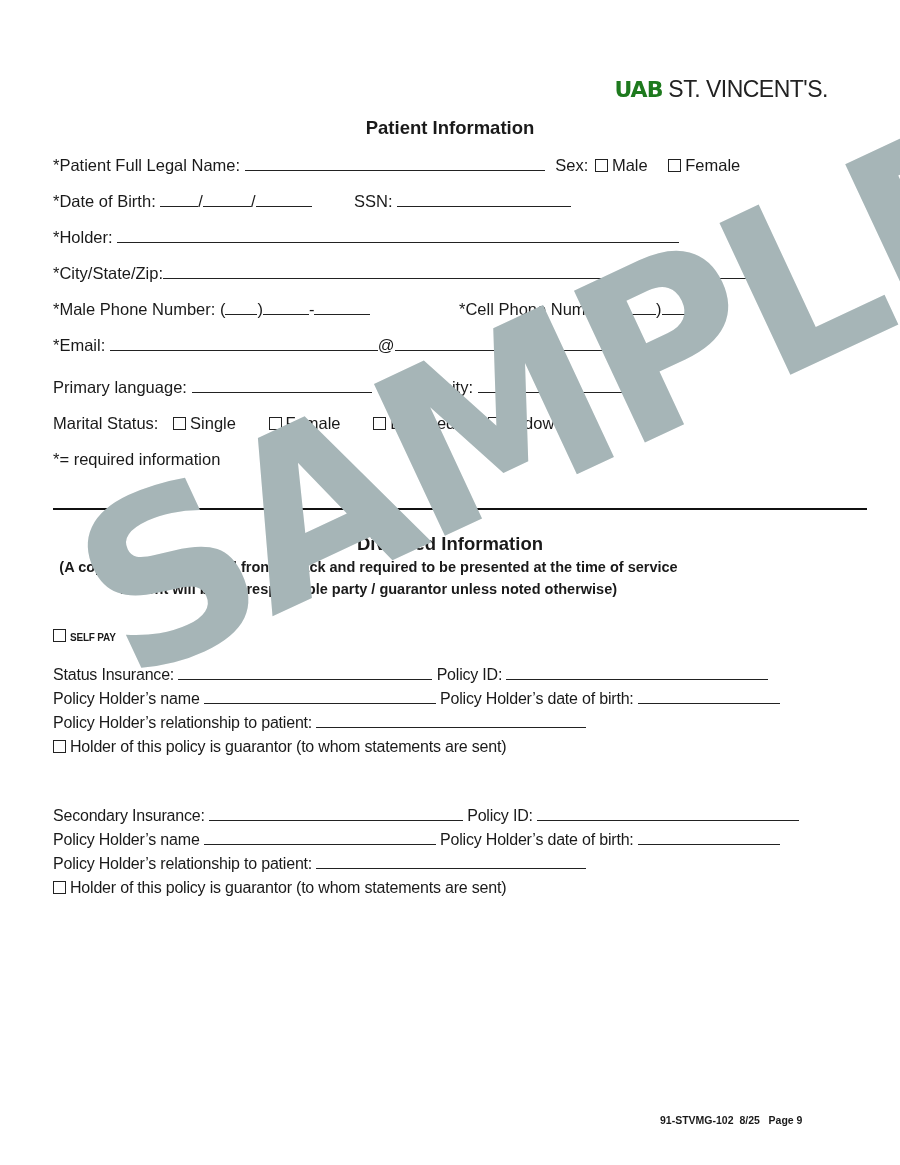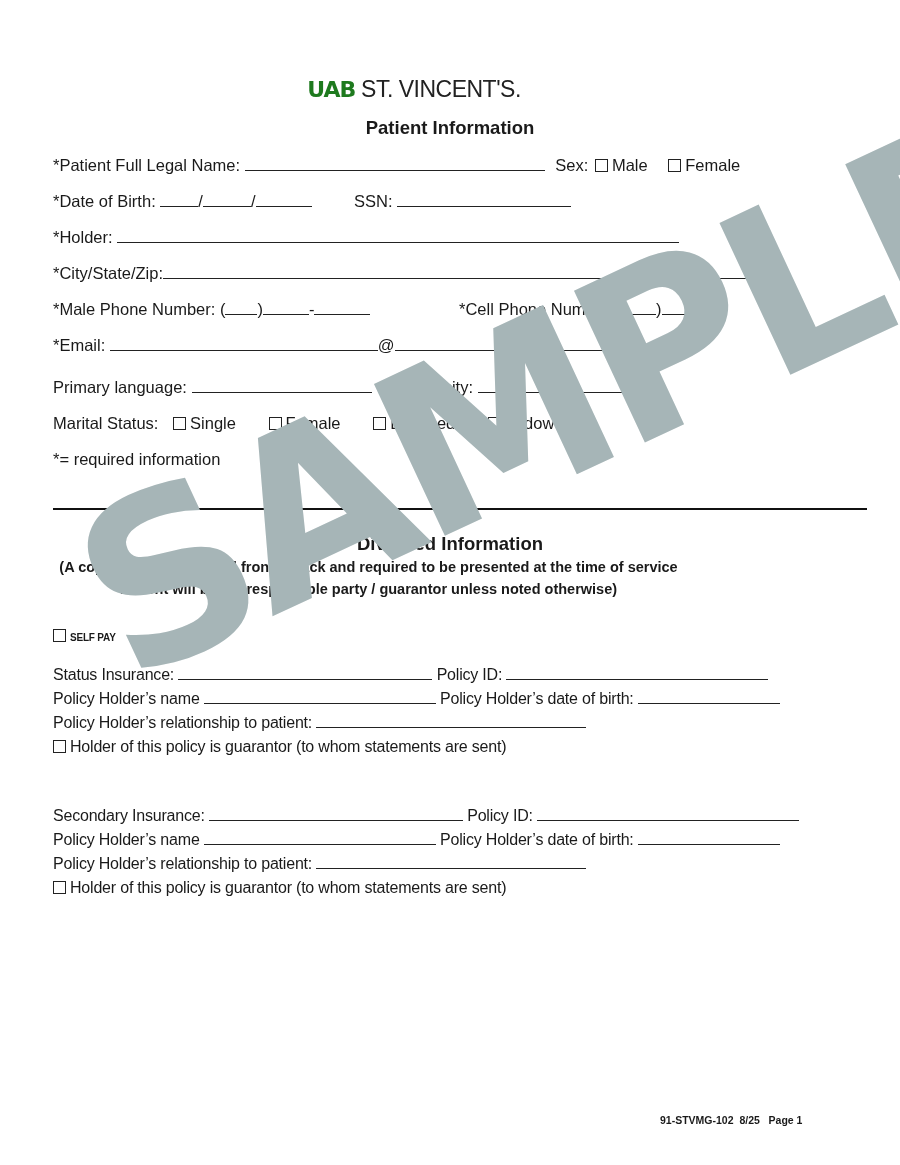--- a/index.html
+++ b/index.html
@@ -1,20 +1,20 @@
 <!DOCTYPE html>
 <html><head>
 <meta charset="utf-8">
 <style>
   html, body { margin: 0; padding: 0; }
   body {
     width: 900px; height: 1165px; background: #ffffff; position: relative; overflow: hidden;
     font-family: "Liberation Sans", sans-serif; color: #1a1a1a;
   }
-  .logo { position: absolute; top: 76px; left: 0; width: 828px; text-align: center; font-size: 23px; letter-spacing: -0.5px; }
+  .logo { position: absolute; top: 76px; left: 0; width: 828px; text-align: right; font-size: 23px; letter-spacing: -0.5px; }
   .logo .uab { color: #1e7a1e; font-weight: 900; font-family: "DejaVu Sans", sans-serif; letter-spacing: -1px; font-size: 22px; }
   .logo .svs { color: #222; font-weight: 400; }
   .title { position: absolute; top: 117px; left: 0; width: 900px; text-align: center; font-weight: bold; font-size: 18.5px; }
   .row { position: absolute; left: 53px; font-size: 16.5px; white-space: nowrap; }
   .blank { display: inline-block; border-bottom: 1.3px solid #222; height: 14px; vertical-align: baseline; }
   .box { display: inline-block; width: 11px; height: 11px; border: 1.2px solid #222; vertical-align: -1px; margin: 0 4px 0 2px; }
   .hr { position: absolute; left: 53px; width: 814px; top: 508px; border-top: 2px solid #111; }
   .ins-title { position: absolute; top: 533px; left: 0; width: 900px; text-align: center; font-weight: bold; font-size: 18.5px; font-family: "Liberation Sans", sans-serif; }
   .ins-sub { position: absolute; left: 0; width: 737px; text-align: center; font-weight: bold; font-size: 14.5px; }
   .irow { position: absolute; left: 53px; font-size: 16px; white-space: nowrap; letter-spacing: -0.2px; }
@@ -129,15 +129,15 @@
   <span class="blank" style="width:142px"></span>
 </div>
 <div class="irow" style="top:854px">
   <span>Policy Holder’s relationship to patient:</span>
   <span class="blank" style="width:270px"></span>
 </div>
 <div class="irow" style="top:879px">
   <span class="box" style="margin-left:0"></span><span>Holder of this policy is guarantor (to whom statements are sent)</span>
 </div>
 
-<div class="footer"><span>91-STVMG-102</span>  <span>8/25</span>   <span>Page 1</span></div>
+<div class="footer"><span>91-STVMG-102</span>  <span>8/25</span>   <span>Page 9</span></div>
 
 <div class="watermark">SAMPLE</div>
 
 </body></html>

